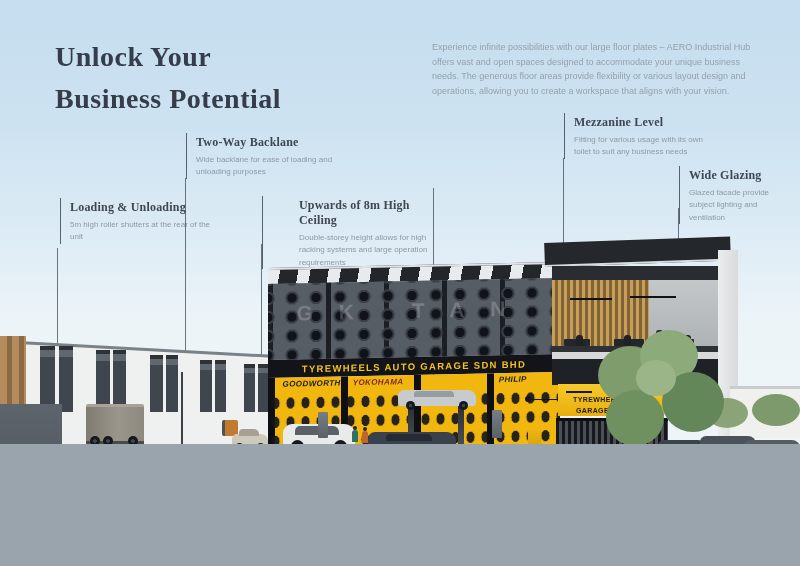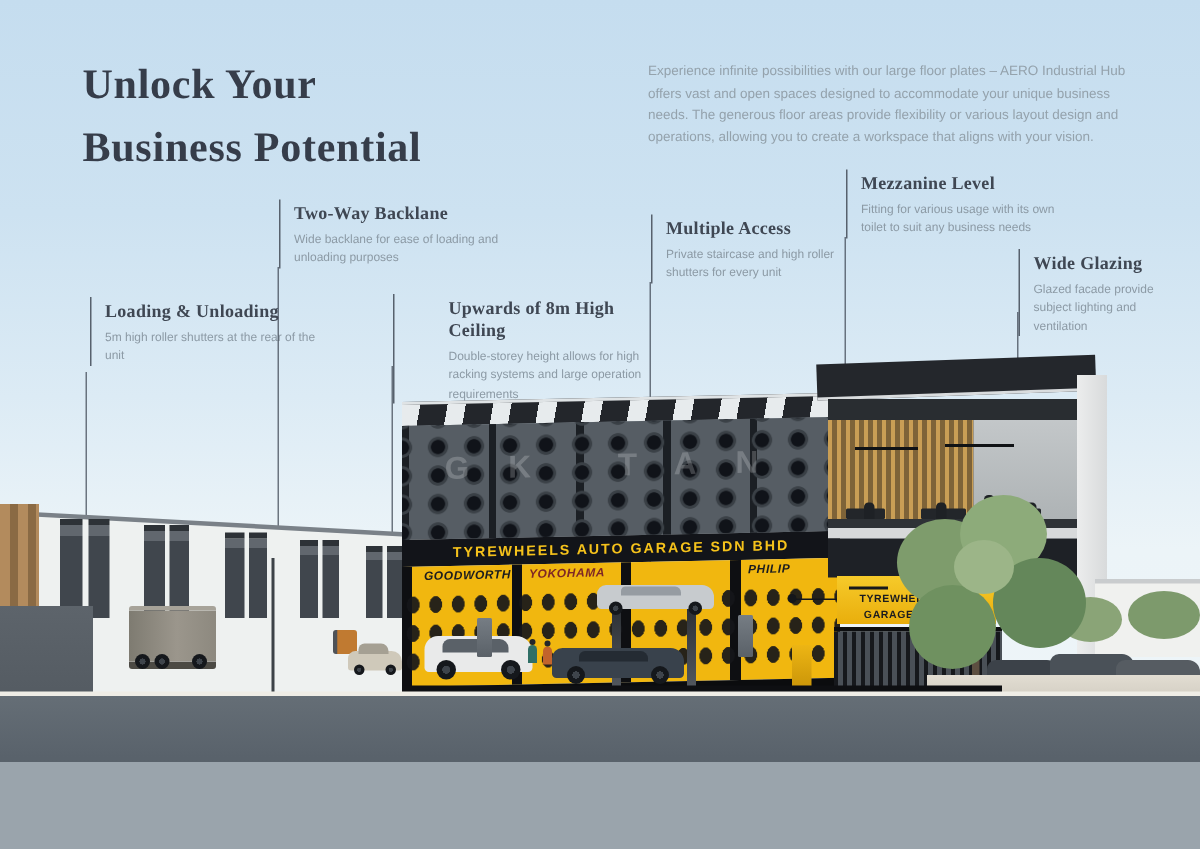--- a/index.html
+++ b/index.html
@@ -1,18 +1,18 @@
 <!DOCTYPE html>
 <html><head>
 <meta charset="utf-8">
 <style>
   * { margin:0; padding:0; box-sizing:border-box; }
   html,body { background:#9aa4ac; }
   .page {
-    position:relative; width:800px; height:508px; overflow:hidden;
+    position:relative; width:800px; height:444px; overflow:hidden;
     font-family:"Liberation Sans", sans-serif;
     background:linear-gradient(180deg,#c5ddef 0%,#cde2f1 28%,#dcebf5 52%,#ecf4f8 72%,#eef5f8 100%);
   }
   
   .headline {
     position:absolute; left:55px; top:36px;
     font-family:"Liberation Serif", serif; font-weight:700;
     font-size:28px; line-height:1.5; color:#363d4a; letter-spacing:.5px;
   }
   .headline span { display:block; }
@@ -167,24 +167,20 @@
     <p>5m high roller shutters at the rear of the unit</p>
   </div>
   <div class="callout" style="left:186px;top:133px;width:150px;">
     <h3>Two-Way Backlane</h3>
     <p>Wide backlane for ease of loading and unloading purposes</p>
   </div>
   <div class="callout" style="left:262px;top:196px;width:172px;padding-left:36px;">
     <h3>Upwards of 8m High Ceiling</h3>
     <p>Double-storey height allows for high racking systems and large operation requirements</p>
   </div>
-  <div class="callout" style="left:434px;top:143px;width:152px;">
-    <h3>Multiple Access</h3>
-    <p>Private staircase and high roller shutters for every unit</p>
-  </div>
   <div class="callout" style="left:564px;top:113px;width:152px;">
     <h3>Mezzanine Level</h3>
     <p>Fitting for various usage with its own toilet to suit any business needs</p>
   </div>
   <div class="callout" style="left:679px;top:166px;width:112px;">
     <h3>Wide Glazing</h3>
     <p>Glazed facade provide subject lighting and ventilation</p>
   </div>
 
   <div class="leader" style="left:57px;top:248px;height:120px;"></div>

